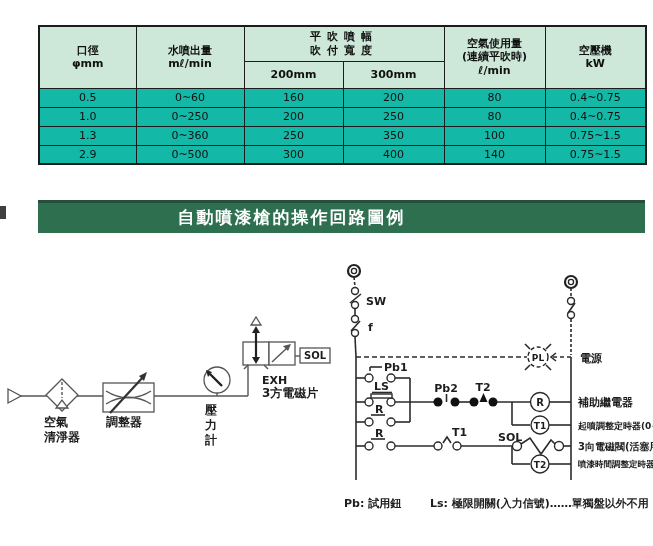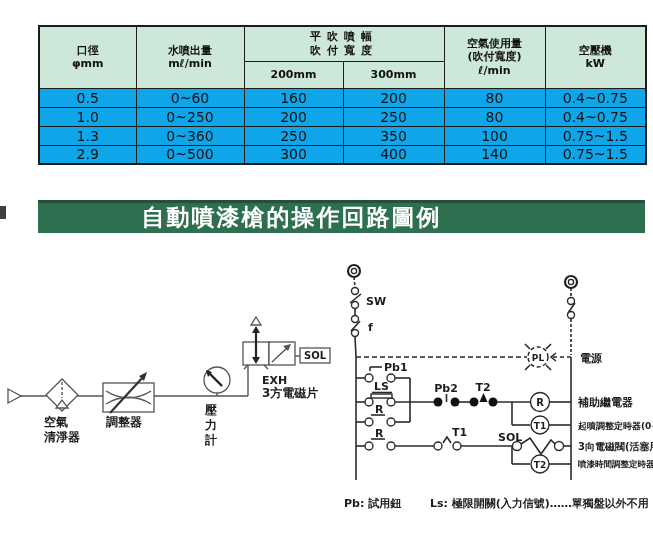--- a/index.html
+++ b/index.html
@@ -8,29 +8,29 @@
 
   
   .side-tab{position:absolute;left:0;top:206px;width:6px;height:13px;background:#3f3f3f;}
 
   
   table.spec{position:absolute;left:38px;top:25px;width:607px;border-collapse:collapse;
              table-layout:fixed;border:2px solid #1c1c1c;}
   table.spec th,table.spec td{border:1px solid #1c1c1c;text-align:center;vertical-align:middle;
              padding:0;color:#111;}
   table.spec th{background:#cde8d9;font-size:11px;font-weight:bold;line-height:1.25;}
-  table.spec td{background:#0ea5e9;font-size:14px;font-weight:normal;}
+  table.spec td{background:#14b8a6;font-size:11px;font-weight:normal;}
   tr.h1{height:35px;} tr.h2{height:27px;} tr.d{height:19px;}
   .sp{letter-spacing:6px;}
 
   
   .banner{position:absolute;left:38px;top:200px;width:607px;height:33px;background:#2d6f4f;
           border-top:3px solid #244f3a;box-sizing:border-box;}
   .banner .title{display:block;width:100%;height:100%;line-height:28px;text-align:center;
-          box-sizing:border-box;padding-right:100px;color:#ffffff;font-size:23px;font-weight:bold;
+          box-sizing:border-box;padding-right:100px;color:#ffffff;font-size:17px;font-weight:bold;
           letter-spacing:2px;}
 
   
   svg.diagram{position:absolute;left:0;top:250px;}
   svg text{fill:#1d1d1d;}
   .ln{stroke:#555;stroke-width:1.4;fill:none;}
   .lnD{stroke:#2b2b2b;stroke-width:1.6;fill:none;}
   .sym{stroke:#555;stroke-width:1.3;fill:#ffffff;}
   .symD{stroke:#2b2b2b;stroke-width:1.4;fill:#ffffff;}
   .dot{fill:#111;stroke:none;}
@@ -65,21 +65,21 @@
         <th rowspan="2">
           <span>水噴出量</span><br>
           <span>mℓ/min</span>
         </th>
         <th colspan="2">
           <span class="sp">平吹噴幅</span><br>
           <span class="sp">吹付寬度</span>
         </th>
         <th rowspan="2">
           <span>空氣使用量</span><br>
-          <span>(吹付寬度)</span><br>
+          <span>(連續平吹時)</span><br>
           <span>ℓ/min</span>
         </th>
         <th rowspan="2">
           <span>空壓機</span><br>
           <span>kW</span>
         </th>
       </tr>
       <tr class="h2">
         <th>200mm</th>
         <th>300mm</th>

